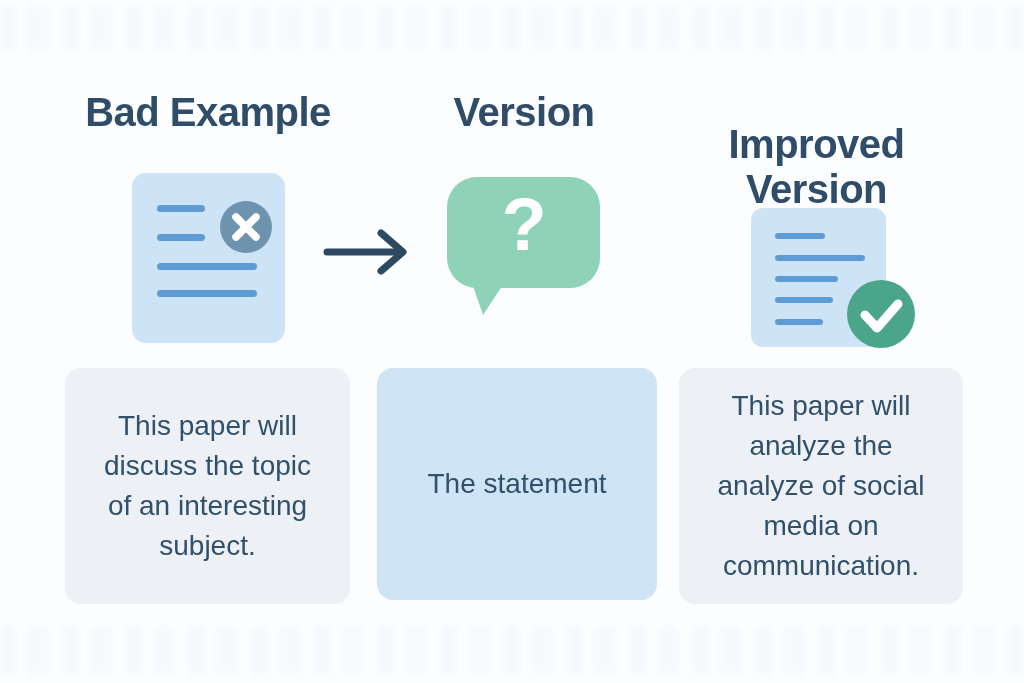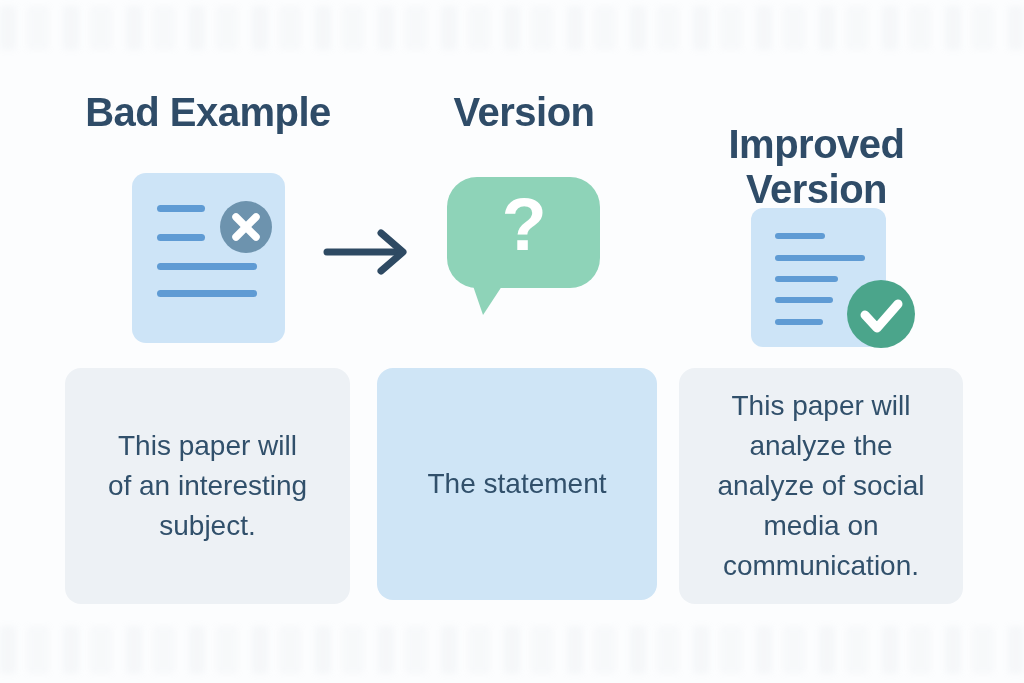--- a/index.html
+++ b/index.html
@@ -102,20 +102,21 @@
     <div class="doc-line g4"></div>
     <div class="doc-line g5"></div>
   </div>
   <svg class="badge check-badge" viewBox="0 0 70 70">
     <circle cx="35" cy="35" r="34"></circle>
     <polyline points="19,36 31,49 52,25"></polyline>
   </svg>
 
   <div class="caption-box caption-1">
     <div>This paper will</div>
+    <div>discuss the topic</div>
     <div>of an interesting</div>
     <div>subject.</div>
   </div>
 
   <div class="caption-box caption-2">
     <div>The statement</div>
   </div>
 
   <div class="caption-box caption-3">
     <div>This paper will</div>

